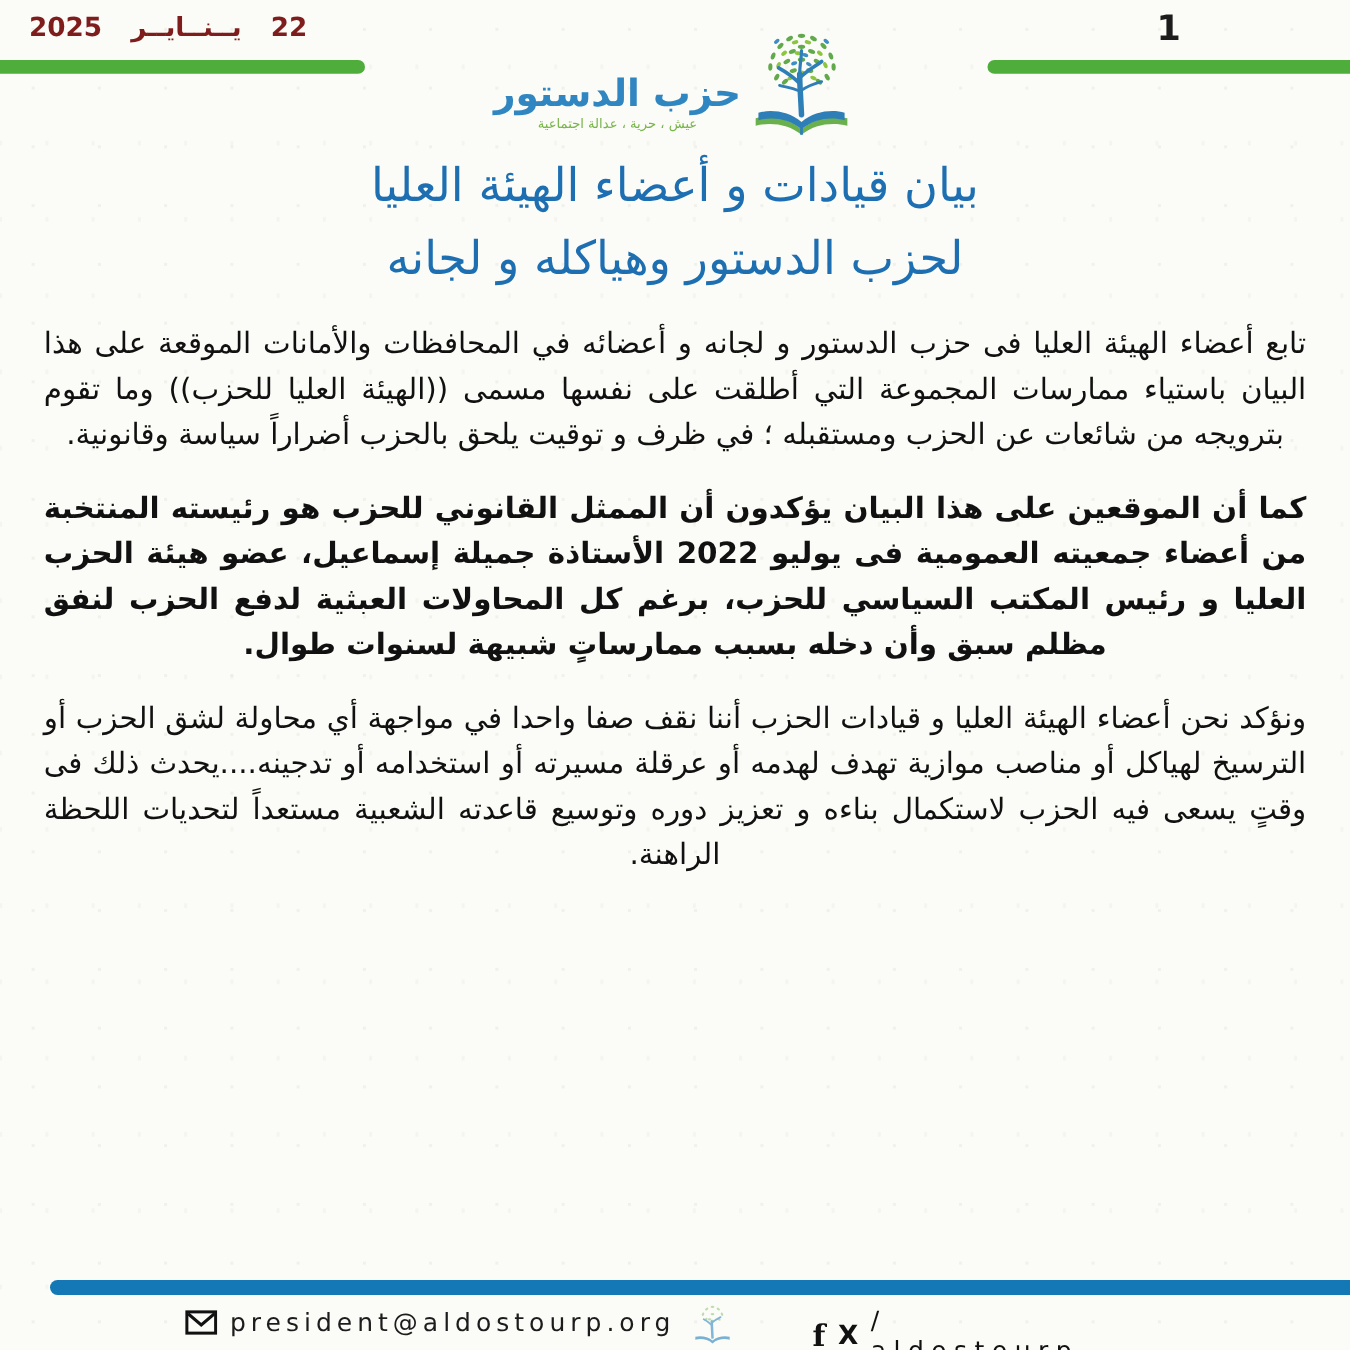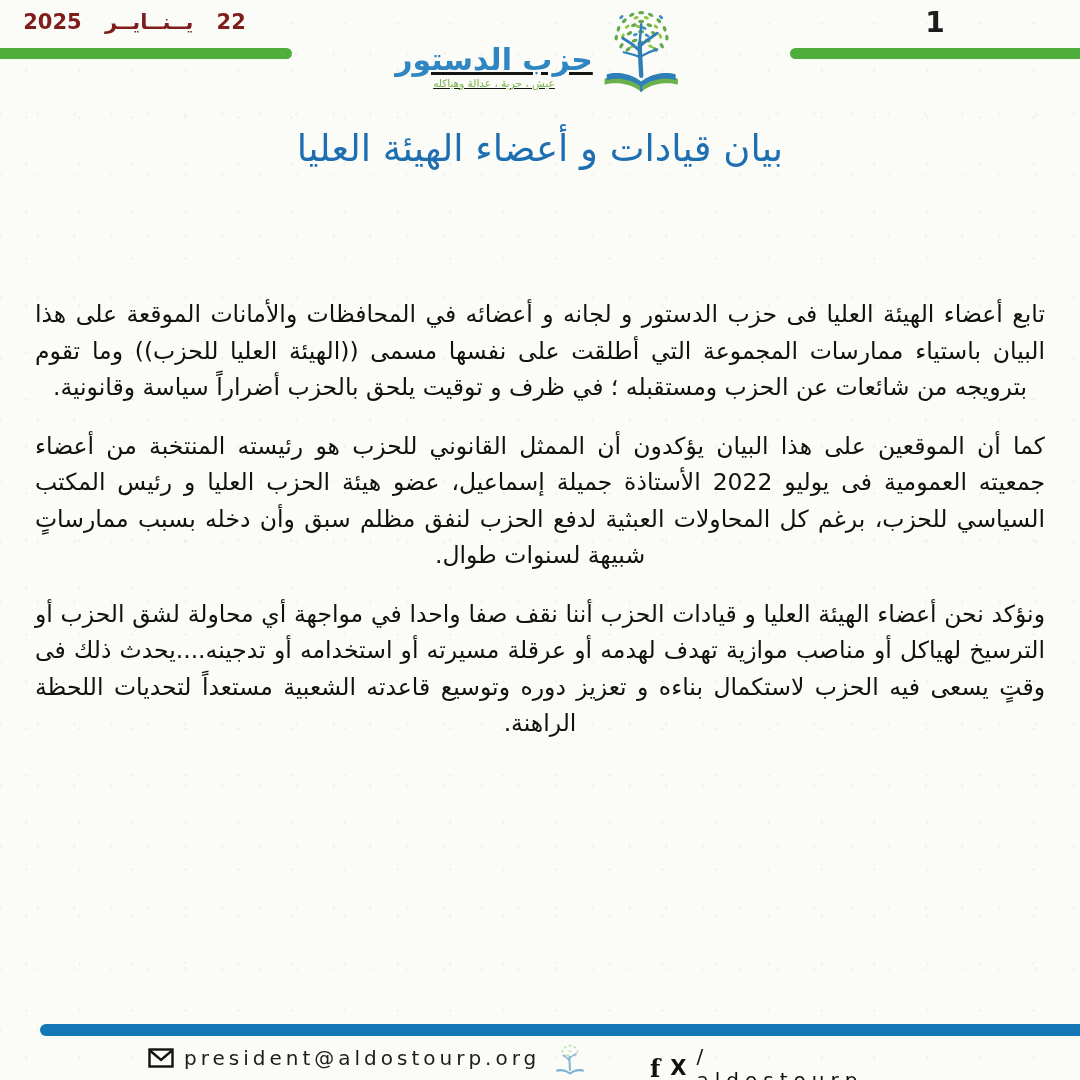--- a/index.html
+++ b/index.html
@@ -21,42 +21,42 @@
     direction:rtl;word-spacing:16px;color:#7f1d1d;
   }
   .bar-green{position:absolute;top:48px;height:11px;background:#4ead3b;}
   .bar-green.left{left:0;width:292px;border-radius:0 6px 6px 0;}
   .bar-green.right{left:790px;width:290px;border-radius:6px 0 0 6px;}
   .page-number{
     position:absolute;left:905px;top:6px;width:60px;text-align:center;
     font-size:28px;font-weight:600;color:#1c1c1c;
   }
   .logo{
-    position:absolute;top:4px;left:50%;transform:translateX(-50%);
-    display:flex;align-items:center;gap:4px;text-decoration:underline;
+    position:absolute;top:20px;left:50%;transform:translateX(-50%);
+    display:flex;align-items:center;gap:4px;
   }
   .logo-text{direction:rtl;text-align:center;margin-top:26px;}
   .logo-name{font-size:30px;font-weight:700;color:#2f86c0;line-height:32px;}
   .logo-tagline{font-size:10.5px;color:#78b549;margin-top:1px;}
   
   .title{
     position:absolute;top:120px;left:0;width:100%;
     text-align:center;direction:rtl;
     color:#1d6fb2;font-weight:400;font-size:37px;line-height:58px;
   }
   
   .body-text{
     position:absolute;top:256px;left:35px;right:35px;
-    direction:rtl;font-size:23.5px;line-height:36.5px;color:#111;margin-top:40px;
+    direction:rtl;font-size:23.5px;line-height:36.5px;color:#111;
   }
   .body-text p{
     margin:0 0 22px 0;
     text-align:justify;text-align-last:center;
   }
-  .body-text p.bold{font-weight:400;}
+  .body-text p.bold{font-weight:700;}
   .closing{
     text-align:center !important;font-weight:700;margin-top:14px !important;
     font-size:24px;
   }
   
   .bar-blue{
     position:absolute;top:1024px;left:40px;right:0;height:12px;
     background:#1478b6;border-radius:7px 0 0 7px;
   }
   .footer-row{
@@ -80,21 +80,21 @@
 <body>
 
 <div class="date">22 يــنــايــر 2025</div>
 <div class="bar-green left"></div>
 <div class="bar-green right"></div>
 <div class="page-number">1</div>
 
 <div class="logo">
   <div class="logo-text">
     <div class="logo-name">حزب الدستور</div>
-    <div class="logo-tagline">عيش ، حرية ، عدالة وهياكله</div>
+    <div class="logo-tagline">عيش ، حرية ، عدالة اجتماعية</div>
   </div>
   <span>
     <svg width="88" height="98" viewBox="0 0 120 130">
 
       <g fill="#61a94b">
         <ellipse cx="60" cy="10" rx="4" ry="2.3"></ellipse>
         <ellipse cx="47" cy="13" rx="4" ry="2.3" transform="rotate(-30 47 13)"></ellipse>
         <ellipse cx="73" cy="13" rx="4" ry="2.3" transform="rotate(30 73 13)"></ellipse>
         <ellipse cx="37" cy="21" rx="4" ry="2.3" transform="rotate(-45 37 21)"></ellipse>
         <ellipse cx="84" cy="21" rx="4" ry="2.3" transform="rotate(45 84 21)"></ellipse>
@@ -146,20 +146,21 @@
 
       <path d="M60 112 C44 98 24 96 10 100 L10 108 C26 104 46 106 60 118 C74 106 94 104 110 108 L110 100 C96 96 76 98 60 112 Z" fill="#6ab04c"></path>
       <path d="M60 104 C46 92 26 90 13 94 L13 102 C28 98 46 100 60 112 C74 100 92 98 107 102 L107 94 C94 90 74 92 60 104 Z" fill="#2e7fb8"></path>
       <path d="M60 104 L60 118" stroke="#2e7fb8" stroke-width="3"></path>
     </svg>
   </span>
 </div>
 
 <div class="title">
   <div>بيان قيادات و أعضاء الهيئة العليا</div>
+  <div>لحزب الدستور وهياكله و لجانه</div>
 </div>
 
 <div class="body-text">
   <p>تابع أعضاء الهيئة العليا فى حزب الدستور و لجانه و أعضائه في المحافظات والأمانات الموقعة على هذا البيان باستياء ممارسات المجموعة التي أطلقت على نفسها مسمى ((الهيئة العليا للحزب)) وما تقوم بترويجه من شائعات عن الحزب ومستقبله ؛ في ظرف و توقيت يلحق بالحزب أضراراً سياسة وقانونية.</p>
   <p class="bold">كما أن الموقعين على هذا البيان يؤكدون أن الممثل القانوني للحزب هو رئيسته المنتخبة من أعضاء جمعيته العمومية فى يوليو 2022 الأستاذة جميلة إسماعيل، عضو هيئة الحزب العليا و رئيس المكتب السياسي للحزب، برغم كل المحاولات العبثية لدفع الحزب لنفق مظلم سبق وأن دخله بسبب ممارساتٍ شبيهة لسنوات طوال.</p>
   <p>ونؤكد نحن أعضاء الهيئة العليا و قيادات الحزب أننا نقف صفا واحدا في مواجهة أي محاولة لشق الحزب أو الترسيخ لهياكل أو مناصب موازية تهدف لهدمه أو عرقلة مسيرته أو استخدامه أو تدجينه....يحدث ذلك  فى وقتٍ يسعى فيه الحزب لاستكمال بناءه و تعزيز دوره وتوسيع قاعدته الشعبية مستعداً لتحديات اللحظة الراهنة.</p>
 </div>
 
 <div class="bar-blue"></div>
 <div class="footer-row">

